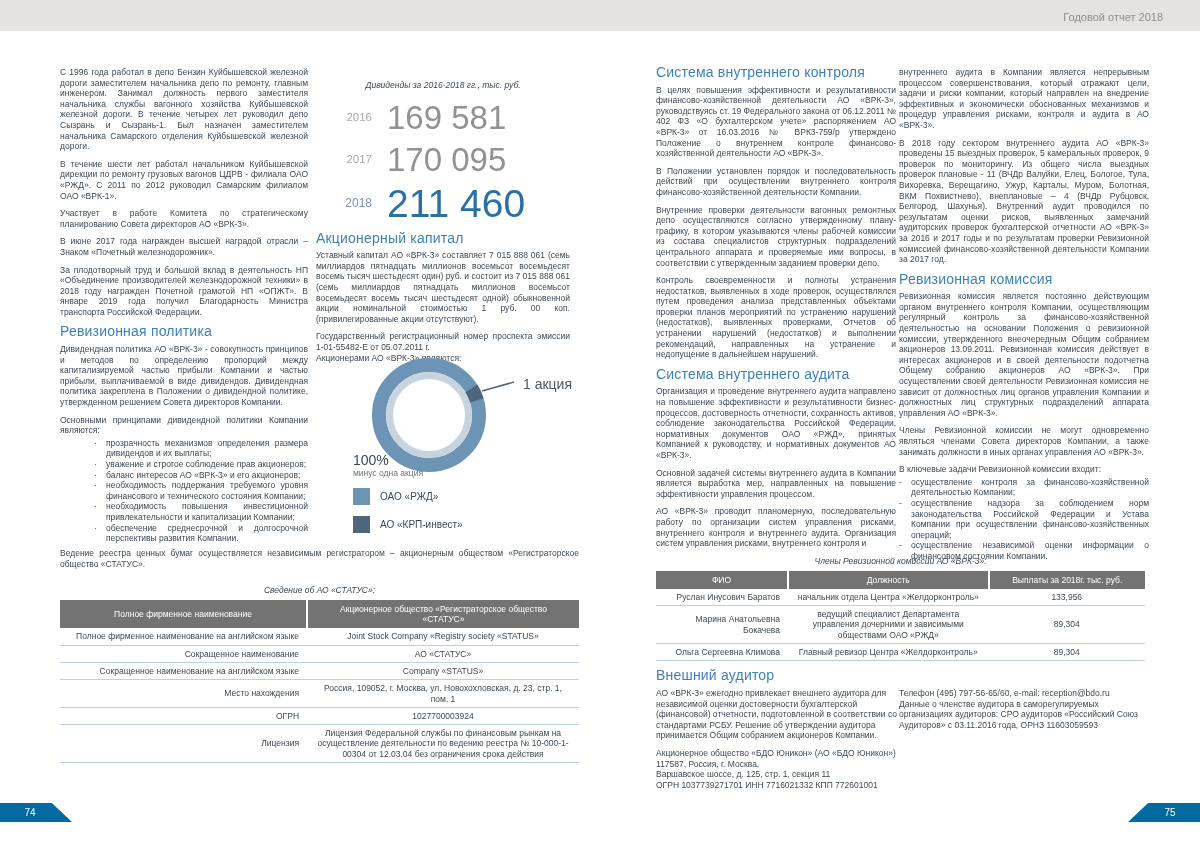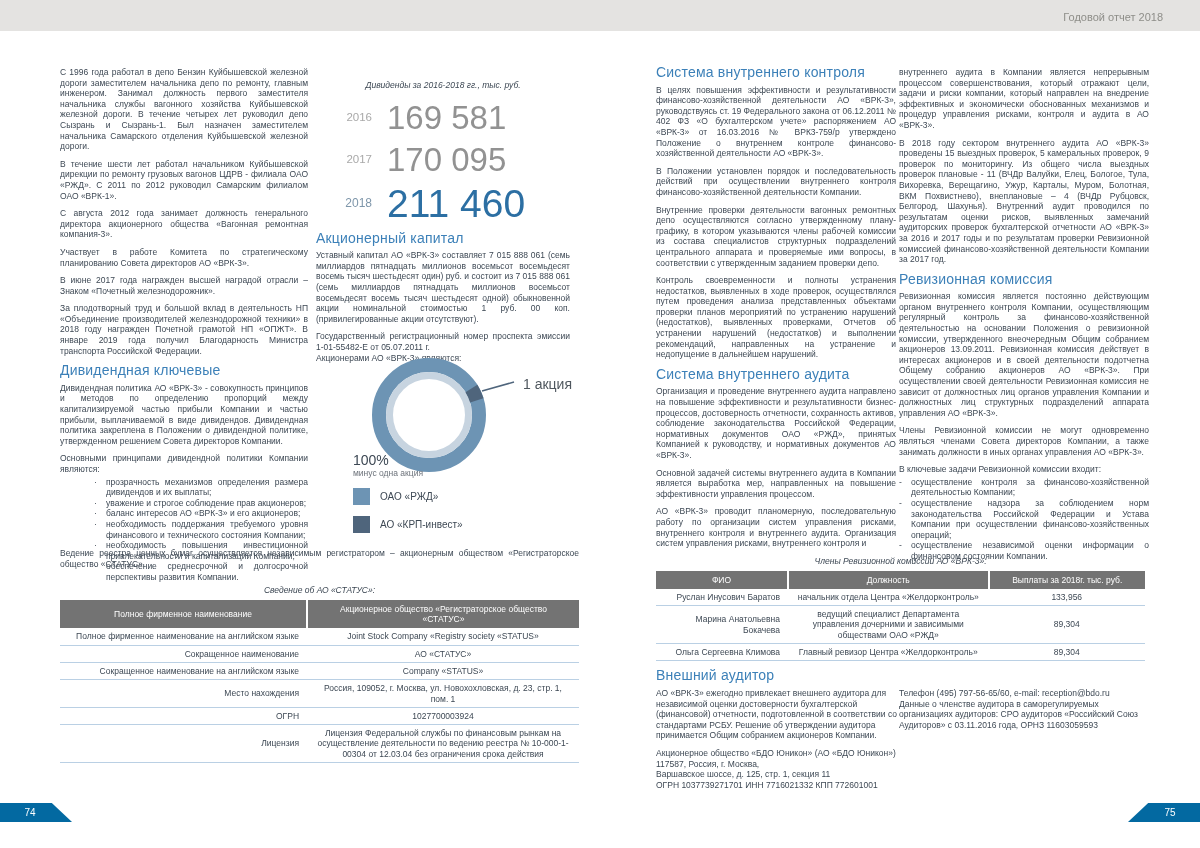--- a/index.html
+++ b/index.html
@@ -63,25 +63,24 @@
 </head>
 <body>
 
 <div class="band">
   <div class="band-title">Годовой отчет 2018</div>
 </div>
 
 <section class="col" style="left:60px;top:67px;width:248px;height:486px;">
   <p>С 1996 года работал в депо Бензин Куйбышевской железной дороги заместителем начальника депо по ремонту, главным инженером. Занимал должность первого заместителя начальника службы вагонного хозяйства Куйбышевской железной дороги. В течение четырех лет руководил депо Сызрань и Сызрань-1. Был назначен заместителем начальника Самарского отделения Куйбышевской железной дороги.</p>
   <p>В течение шести лет работал начальником Куйбышевской дирекции по ремонту грузовых вагонов ЦДРВ - филиала ОАО «РЖД». С 2011 по 2012 руководил Самарским филиалом ОАО «ВРК-1».</p>
-  <p>С августа 2012 года занимает должность генерального директора акционерного общества «Вагонная ремонтная компания-3».</p>
   <p>Участвует в работе Комитета по стратегическому планированию Совета директоров АО «ВРК-3».</p>
   <p>В июне 2017 года награжден высшей наградой отрасли – Знаком «Почетный железнодорожник».</p>
   <p>За плодотворный труд и большой вклад в деятельность НП «Объединение производителей железнодорожной техники» в 2018 году награжден Почетной грамотой НП «ОПЖТ». В январе 2019 года получил Благодарность Министра транспорта Российской Федерации.</p>
-  <h2>Дивидендная ключевые</h2>
+  <h2>Ревизионная политика</h2>
   <p>Дивидендная политика АО «ВРК-3» - совокупность принципов и методов по определению пропорций между капитализируемой частью прибыли Компании и частью прибыли, выплачиваемой в виде дивидендов. Дивидендная политика закреплена в Положении о дивидендной политике, утвержденном решением Совета директоров Компании.</p>
   <p style="margin-bottom:2px;">Основными принципами дивидендной политики Компании являются:</p>
   <ul class="dots">
     <li>прозрачность механизмов определения размера дивидендов и их выплаты;</li>
     <li>уважение и строгое соблюдение прав акционеров;</li>
     <li>баланс интересов АО «ВРК-3» и его акционеров;</li>
     <li>необходимость поддержания требуемого уровня финансового и технического состояния Компании;</li>
     <li>необходимость повышения инвестиционной привлекательности и капитализации Компании;</li>
     <li>обеспечение среднесрочной и долгосрочной перспективы развития Компании.</li>
   </ul>

